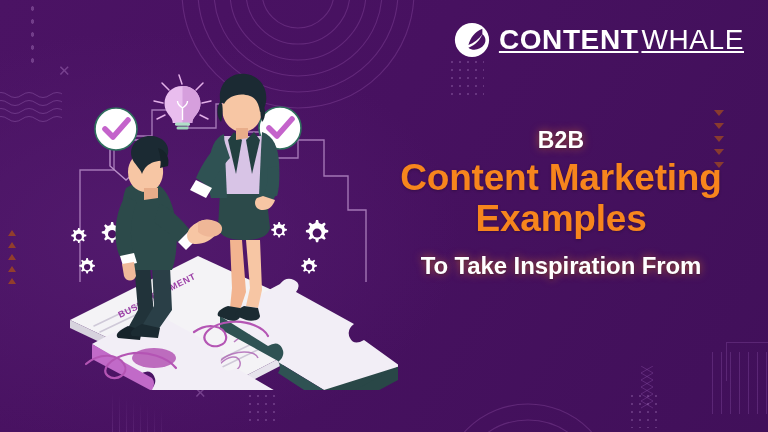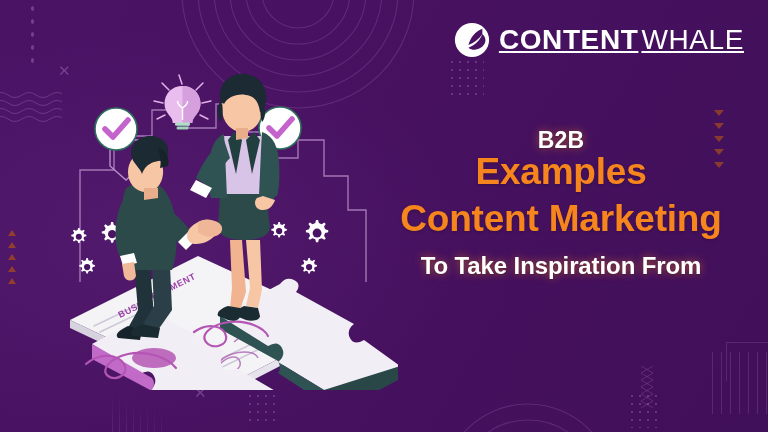--- a/index.html
+++ b/index.html
@@ -218,22 +218,22 @@
                M31.5 13.5 C29 19.5 24 25.5 16 28.5 C21 32.5 29.5 31 33.5 25 C36.5 20.5 34.5 15.5 31.5 13.5 Z" fill="#4a1263"></path>
       <path d="M33.2 8.2 C25 12.8 19.5 19.8 16.6 27.6 L15.2 26.4 C18.4 17.8 24.6 11.2 32.2 7.0 Z" fill="#ffffff" opacity="0"></path>
     </svg>
     <div class="wordmark">
       <span class="w-bold">CONTENT</span><span class="w-light">WHALE</span>
     </div>
   </div>
 
   <div id="headline">
     <div class="h-kicker">B2B</div>
+    <div class="h-main">Content Marketing</div>
     <div class="h-main" style="margin-top:0;">Examples</div>
-    <div class="h-main">Content Marketing</div>
     <div class="h-sub">To Take Inspiration From</div>
   </div>
 
   <div id="illustration">
     <svg viewBox="0 0 350 320">
 
       <g fill="none" stroke="#b98fc9" stroke-width="1.4" opacity="0.8">
         <path d="M32 212 L32 100 L66 100 L66 66 L104 66 L104 40 L140 40 L140 58 L168 58
                  L168 34 L200 34 L200 62 L226 62 L226 88 L250 88 L250 70 L276 70
                  L276 106 L300 106 L300 140 L318 140 L318 212"></path>

